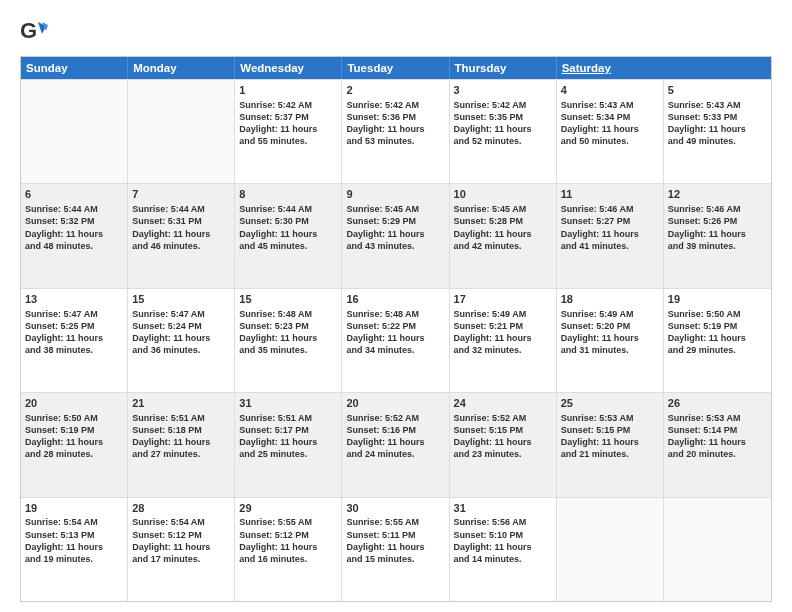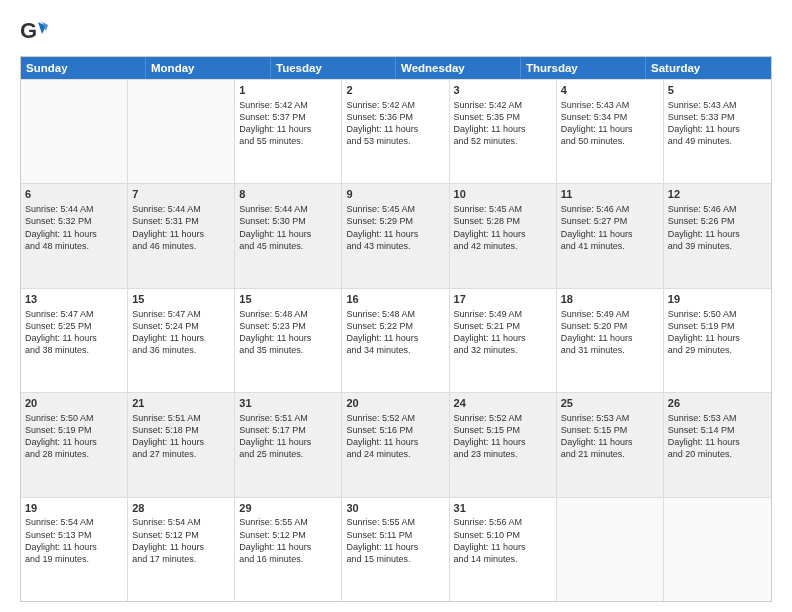--- a/index.html
+++ b/index.html
@@ -61,32 +61,32 @@
       color: #555;
     }
     .calendar {
       flex: 1;
       display: flex;
       flex-direction: column;
       border: 1px solid #ccc;
     }
     .cal-header-row {
       display: grid;
-      grid-template-columns: repeat(6, 1fr);
+      grid-template-columns: repeat(7, 1fr);
       background: #2a75c7;
     }
     .cal-header-cell {
       color: #fff;
       font-size: 11.5px;
       font-weight: bold;
       padding: 5px 5px;
       text-align: left;
       border-right: 1px solid #4a90d9;
     }
-    .cal-header-cell:last-child { border-right: none; }
+    .cal-header-cell:last-child { border-right: none; text-decoration: underline; }
     .cal-body {
       display: flex;
       flex-direction: column;
       flex: 1;
     }
     .cal-row {
       display: grid;
       grid-template-columns: repeat(7, 1fr);
       flex: 1;
       border-top: 1px solid #ddd;
@@ -107,20 +107,21 @@
       font-size: 11px;
       font-weight: bold;
       color: #333;
       display: block;
       margin-bottom: 1px;
     }
     .cell-detail {
       font-size: 9px;
       color: #333;
       line-height: 1.35;
+      font-weight: bold;
     }
   </style>
 </head>
 <body>
 
 <div class="page">
   <div class="header">
     <div class="logo">
       <svg class="logo-icon" viewBox="0 0 28 28">
         <text x="0" y="20" font-size="22" font-family="Arial" font-weight="bold" fill="#333">G</text>
@@ -135,22 +136,22 @@
     <div class="title-block">
       <div class="title-main"></div>
       <div class="title-sub"></div>
     </div>
   </div>
 
   <div class="calendar">
     <div class="cal-header-row">
     <div class="cal-header-cell">Sunday</div>
         <div class="cal-header-cell">Monday</div>
+        <div class="cal-header-cell">Wednesday</div>
         <div class="cal-header-cell">Tuesday</div>
-        <div class="cal-header-cell">Wednesday</div>
         <div class="cal-header-cell">Thursday</div>
         <div class="cal-header-cell">Saturday</div>
       </div>
     <div class="cal-body">
     <div class="cal-row">
           <div class="cal-cell empty"></div>
           <div class="cal-cell empty"></div>
           <div class="cal-cell">
             <span class="day-num">1</span>
             <div class="cell-detail">Sunrise: 5:42 AM<br>Sunset: 5:37 PM<br>Daylight: 11 hours<br>and 55 minutes.</div>

